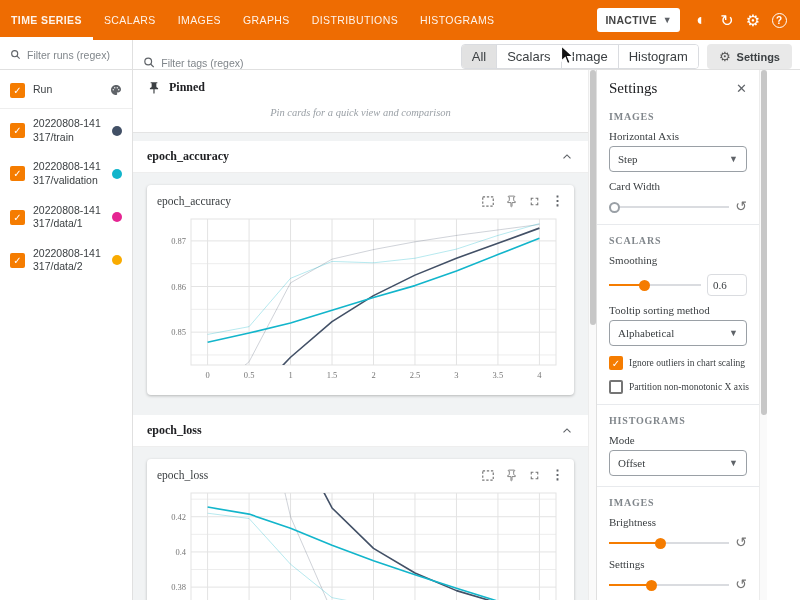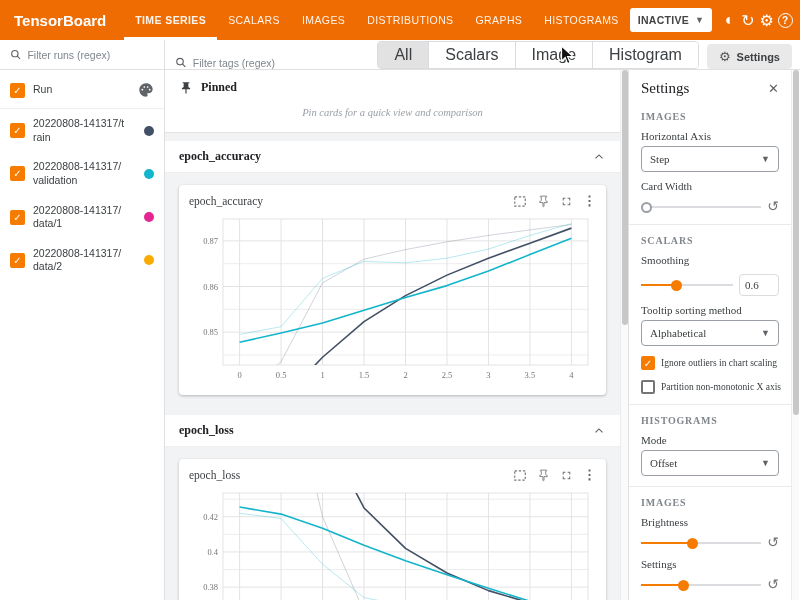--- a/index.html
+++ b/index.html
@@ -17,42 +17,42 @@
   .status-dd { background:#fff; color:#444; border-radius:3px; height:24px; align-self:center; display:flex; align-items:center; gap:6px; padding:0 8px; font-size:10.5px; font-weight:bold; letter-spacing:.3px; margin-right:8px; cursor:pointer; }
   .status-dd .caret { color:#5f6368; font-size:9px; }
   .hdr-icon { align-self:center; width:26px; height:26px; display:flex; align-items:center; justify-content:center; font-size:16px; color:#fff; background:none; border:none; cursor:pointer; }
   .help-circle { width:15px; height:15px; border:1.5px solid #fff; border-radius:50%; font-size:10px; display:flex; align-items:center; justify-content:center; font-weight:bold; }
   .topbar .pad-r { width:8px; }
 
   
   .body-row { display:flex; height:560px; }
 
   
-  .sidebar { width:165px; border-right:1px solid #e0e0e0; background:#fff; flex:none; }
+  .sidebar { width:133px; border-right:1px solid #e0e0e0; background:#fff; flex:none; }
   .search-row { height:30px; display:flex; align-items:center; gap:6px; padding:0 10px; border-bottom:1px solid #e0e0e0; }
   .search-row input { border:none; outline:none; font-size:10.5px; width:100%; color:#3c4043; background:transparent; font-family:inherit; }
   .search-row input::placeholder { color:#80868b; }
   .run-row { display:flex; align-items:center; gap:8px; padding:8px 10px; }
   .run-row.hdr { padding:12px 10px 10px; border-bottom:1px solid #eee; }
   .cbx { width:15px; height:15px; border-radius:2px; flex:none; display:flex; align-items:center; justify-content:center; font-size:10px; cursor:pointer; }
   .cbx.on { background:#f57c00; color:#fff; }
   .cbx.off { background:#fff; border:2px solid #757575; }
   .run-name { font-size:10.5px; color:#3c4043; line-height:1.3; width:92px; word-break:break-all; }
   .run-row.hdr .run-name { word-break:normal; }
   .run-dot { width:10px; height:10px; border-radius:50%; flex:none; margin-left:auto; }
   .palette { margin-left:auto; cursor:pointer; }
 
   
   .right-col { flex:1; display:flex; flex-direction:column; min-width:0; }
   .toolbar { height:30px; border-bottom:1px solid #e0e0e0; display:flex; align-items:flex-end; padding:0 8px 0 10px; gap:8px; background:#fff; }
   .tag-search { display:flex; align-items:center; gap:6px; flex:1; min-width:0; }
   .tag-search input { border:none; outline:none; font-size:10.5px; color:#3c4043; width:100%; background:transparent; font-family:inherit; }
   .tag-search input::placeholder { color:#80868b; }
   .chip-group { display:flex; border:1px solid #dadce0; border-radius:4px; overflow:hidden; flex:none; }
-  .chip { background:#fff; border:none; border-left:1px solid #dadce0; font-size:16px; color:#3c4043; padding:4px 16px; cursor:pointer; font-family:inherit; }
+  .chip { background:#fff; border:none; border-left:1px solid #dadce0; font-size:13px; color:#3c4043; padding:4px 10px; cursor:pointer; font-family:inherit; }
   .chip:first-child { border-left:none; }
   .chip.selected { background:#e2e2e2; }
   .settings-btn { display:flex; align-items:center; gap:6px; background:#e9e9e9; border:none; border-radius:4px; height:25px; padding:0 12px; font-size:11px; font-weight:bold; color:#3c4043; cursor:pointer; flex:none; font-family:inherit; }
   .settings-btn .gear { font-size:13px; color:#555; }
 
   .content-row { flex:1; display:flex; min-height:0;font-family:Liberation Serif, serif; }
 
   
   .main-scroll { width:455px; flex:none; background:#f1f3f4; overflow:hidden; }
   .pinned-block { background:#fff; border-bottom:1px solid #e4e4e4; }
@@ -96,36 +96,35 @@
   .panel hr { border:none; border-top:1px solid #e8eaed; margin:10px -12px; }
 
   .cursor { position:absolute; left:560px; top:45px; pointer-events:none; z-index:99; }
 </style>
 </head>
 <body>
 
 <div class="screen">
 
   <header class="topbar">
-    <div class="logo">TensorBoard</div>
     <nav class="nav">
       <div class="nav-tab active">
           <span>TIME SERIES</span>
         </div>
       <div class="nav-tab">
           <span>SCALARS</span>
         </div>
       <div class="nav-tab">
           <span>IMAGES</span>
         </div>
       <div class="nav-tab">
+          <span>GRAPHS</span>
+        </div>
+      <div class="nav-tab">
           <span>DISTRIBUTIONS</span>
-        </div>
-      <div class="nav-tab">
-          <span>GRAPHS</span>
         </div>
       <div class="nav-tab">
           <span>HISTOGRAMS</span>
         </div>
     </nav>
     <div class="spacer"></div>
     <div class="status-dd">
       <span>INACTIVE</span>
       <span class="caret">▼</span>
     </div>

